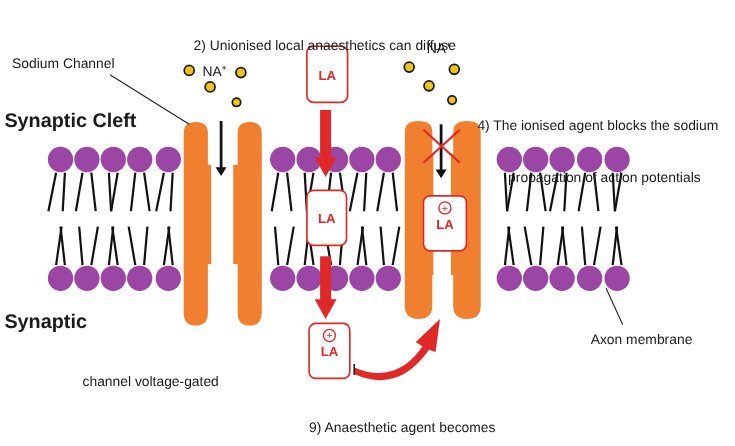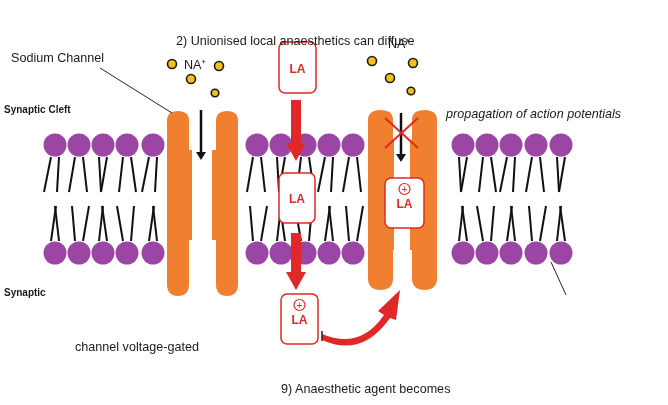--- a/index.html
+++ b/index.html
@@ -1,19 +1,19 @@
 <!DOCTYPE html>
 <html><head>
 <meta charset="utf-8">
 <style>
   html, body { margin:0; padding:0; background:#ffffff; }
   body { width:668px; height:405px; position:relative; overflow:hidden; font-family:"Liberation Sans", sans-serif; color:#111; }
   #stage { position:absolute; left:0; top:0; width:668px; height:405px; }
   .txt { position:absolute; font-size:12.6px; line-height:15.5px; color:#1a1a1a; white-space:pre;text-align:center; }
-  .bold { font-weight:bold; font-size:10px; }
+  .bold { font-weight:bold; font-size:18px; }
   svg text { font-family:"Liberation Sans", sans-serif; }
 </style>
 </head>
 <body>
 
 <div id="stage">
   <svg id="diagram" width="668" height="405" viewBox="0 0 668 405" xmlns="http://www.w3.org/2000/svg">
     <defs>
       <marker id="blackHead" markerWidth="8" markerHeight="8" refX="4" refY="4" orient="auto" markerUnits="userSpaceOnUse"></marker>
     </defs>
@@ -181,30 +181,32 @@
   </div>
 
   <div class="txt" style="left:11px;top:51px;">Sodium Channel</div>
   <div class="txt" style="left:184px;top:58px;">NA⁺</div>
   <div class="txt" style="left:388px;top:37px;">NA⁺</div>
 
   <div class="txt bold" style="left:4px;top:102px;">Synaptic Cleft</div>
   <div class="txt bold" style="left:4px;top:285px;">Synaptic</div>
 
   <div class="txt" style="left:434px;top:76px;">
-    <div style="padding-left:12px;font-style:italic;">propagation of action potentials</div>
+    <div>4) The ionised agent blocks the sodium</div>
+    <div style="padding-left:12px;">propagation of action potentials</div>
   </div>
 
   <div class="txt" style="left:75px;top:309px;">
     <div>channel voltage-gated</div>
     
     
     
     
   </div>
 
   <div class="txt" style="left:281px;top:351px;">
     <div>9) Anaesthetic agent becomes</div>
     
     
   </div>
 
+  <div class="txt" style="left:537px;top:302px;">Axon membrane</div>
 </div>
 
 </body></html>

